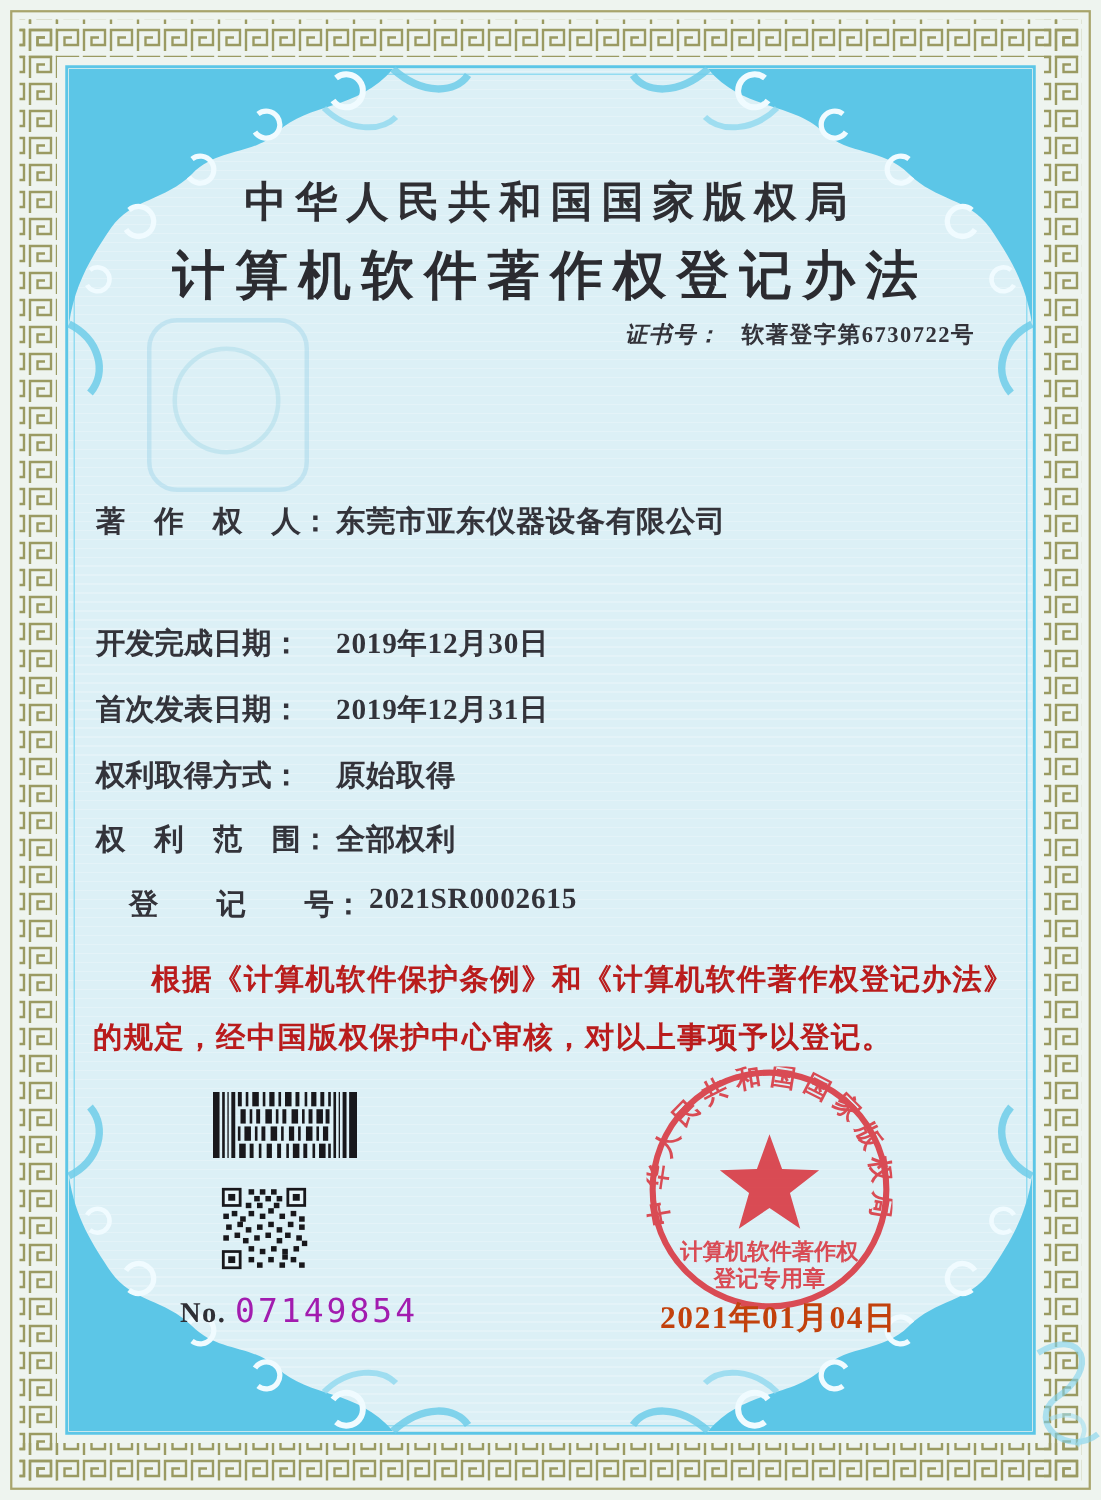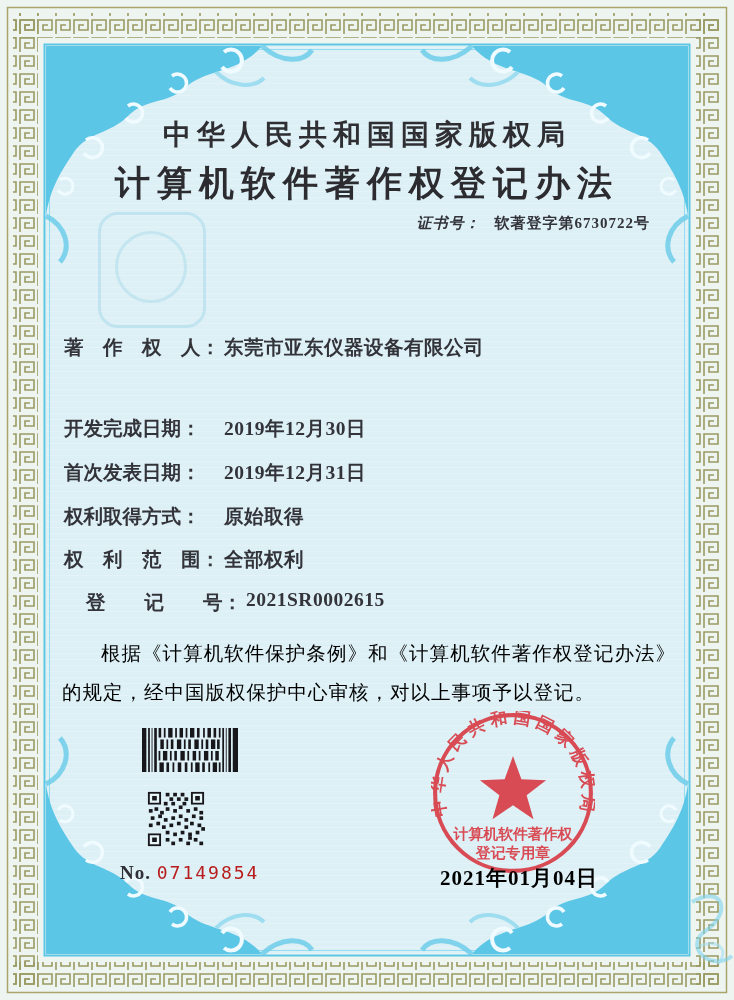--- a/index.html
+++ b/index.html
@@ -43,49 +43,49 @@
   .f0{ top:253px; } .f0 .fvalue{ line-height:30px; }
   .f1{ top:334px; }
   .f2{ top:415px; }
   .f3{ top:459px; }
   .f4{ top:503px; }
   .f5{ top:546px; }
   .f6{ top:589px;margin-left:22px; }
 
   .statement{
     position:absolute; left:62px; top:634px; width:614px;
-    font-size:19.5px; font-weight:normal; color:#000000;
+    font-size:19.5px; font-weight:bold; color:#b91c1c;
     line-height:39px; text-indent:2em; text-align:justify; letter-spacing:1px;
   }
 
   .watermark{
     position:absolute; left:98px; top:212px; width:108px; height:116px;
     border:3px solid rgba(130,200,224,.30); border-radius:20px; z-index:2;
   }
   .watermark .wm-circle{
     position:absolute; left:14px; top:16px; width:72px; height:72px;
     border:3px solid rgba(130,200,224,.28); border-radius:50%;
   }
 
   .barcode{ position:absolute; left:142px; top:728px; width:96px; height:44px; }
   .qrcode{ position:absolute; left:147px; top:791px; width:58px; height:56px; }
 
   .serial{
     position:absolute; left:120px; top:862px; font-size:19px; color:#2f2f35;
     font-weight:bold; letter-spacing:1px;
   }
   .serial .num{
-    color:#b91c1c; font-family:"DejaVu Sans Mono","Liberation Mono",monospace;
-    font-weight:normal; letter-spacing:2px; font-size:18px;
+    color:#a21caf; font-family:"DejaVu Sans Mono","Liberation Mono",monospace;
+    font-weight:normal; letter-spacing:2px; font-size:22px;
   }
 
   .seal{ position:absolute; left:431px; top:711px; width:164px; height:164px; opacity:.90; }
   .issue-date{
     position:absolute; left:440px; top:864px; font-size:21px; font-weight:bold;
-    color:#000000; letter-spacing:1px;
+    color:#c2410c; letter-spacing:1px;
   }
 </style>
 </head>
 <body>
 
 <div class="page">
 
   <div class="paper"></div>
 
   <svg class="frame" width="734" height="1000" viewBox="0 0 734 1000">

